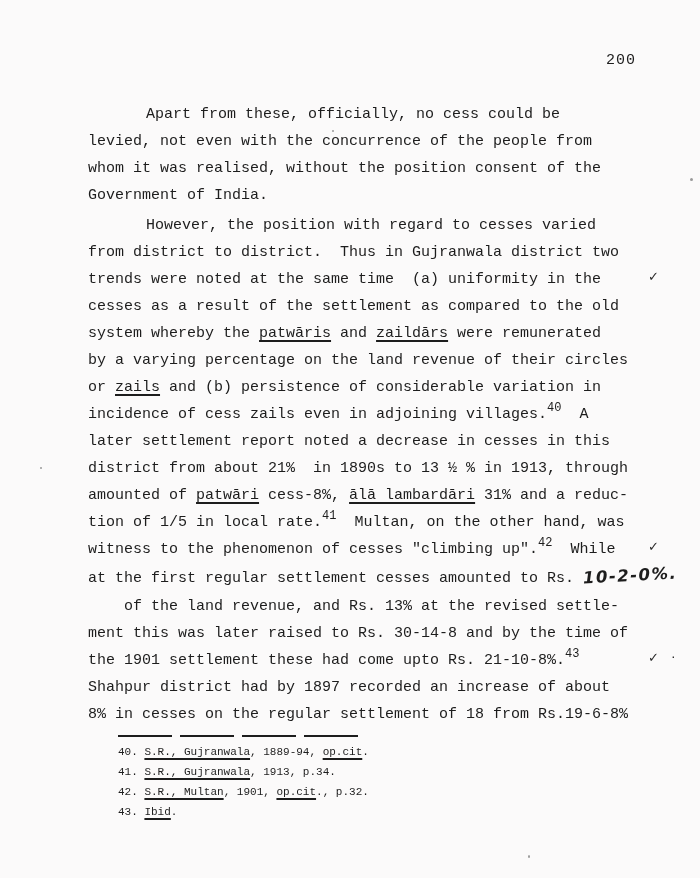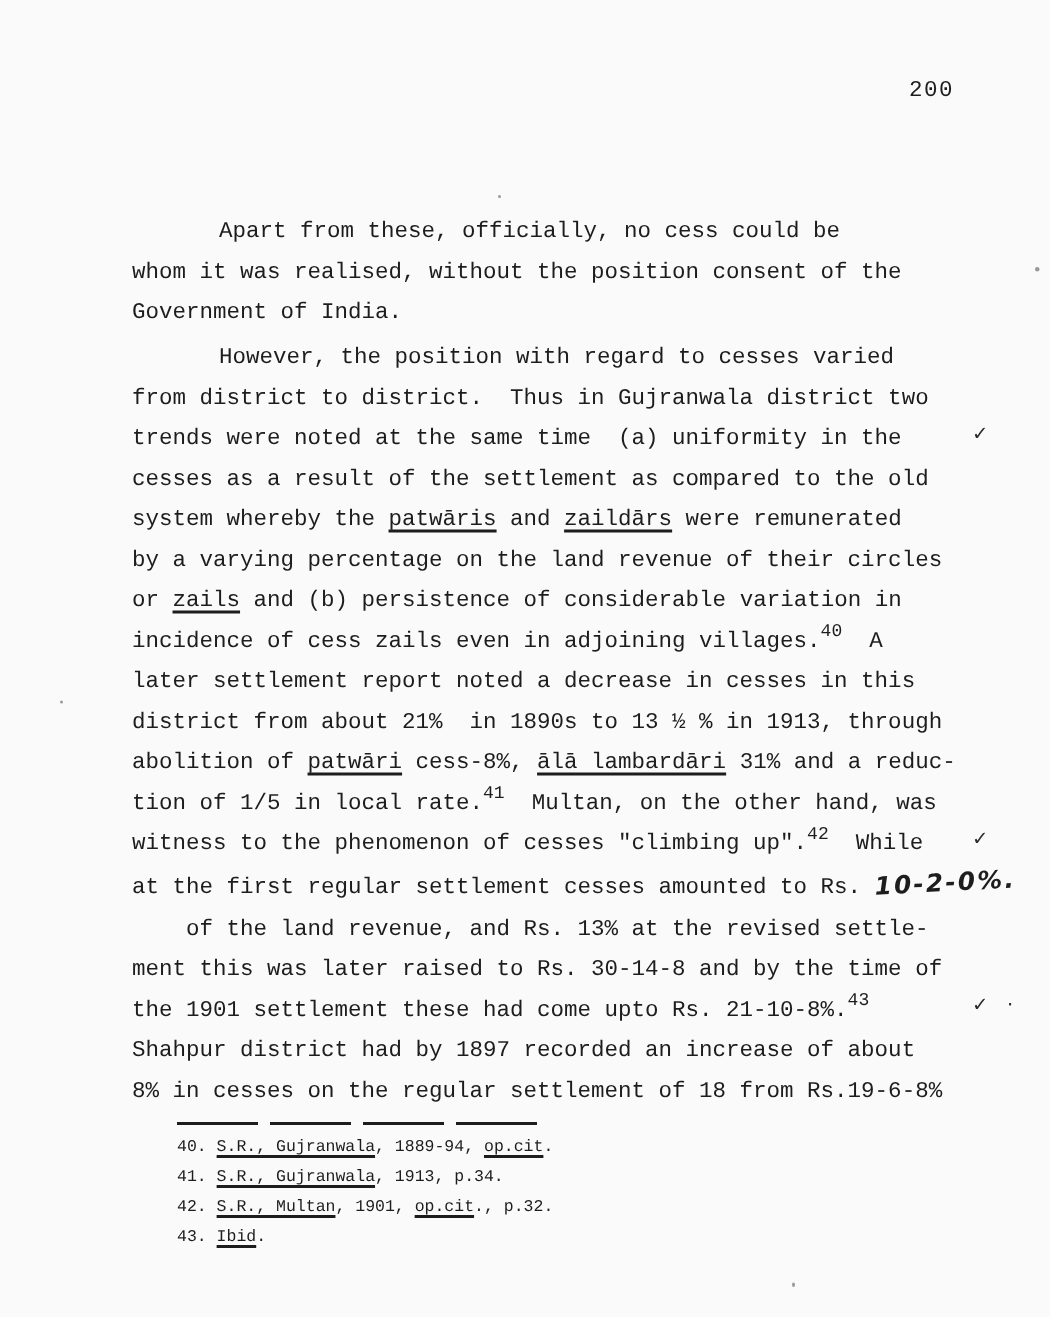--- a/index.html
+++ b/index.html
@@ -5,21 +5,21 @@
 <style>
   html,body{margin:0;padding:0;}
   body{
     width:700px;height:878px;overflow:hidden;
     background:#fbfafa;
     font-family:"Liberation Mono","DejaVu Sans Mono",monospace;
     color:#1d1d1d;
   }
   .page{position:relative;width:700px;height:878px;}
   .page-number{position:absolute;top:52px;left:606px;font-size:15px;letter-spacing:1px;}
-  .content{position:absolute;top:101px;left:88px;width:600px;margin-top:40px;}
+  .content{position:absolute;top:101px;left:88px;width:600px;}
   .para + .para{margin-top:3px;}
   .line{
     position:relative;height:27px;line-height:27px;font-size:15px;
     white-space:pre;
   }
   .para.indent-lg .line:first-child{padding-left:58px;}
   .para.indent-sm .line:first-child{padding-left:36px;}
   .seg.u{text-decoration:underline;text-underline-offset:3px;text-decoration-thickness:1.5px;}
   .seg.sup{font-size:12px;position:relative;top:-7px;}
   .seg.hand{
@@ -49,35 +49,36 @@
 </head>
 <body>
 
 <div class="page">
   <div class="page-number">200</div>
 
   <div class="content">
     <div>
         <div class="para indent-lg">
           <div class="line"><span class="seg plain">Apart from these, officially, no cess could be</span></div>
+          <div class="line"><span class="seg plain">levied, not even with the concurrence of the people from</span></div>
           <div class="line"><span class="seg plain">whom it was realised, without the position consent of the</span></div>
           <div class="line"><span class="seg plain">Government of India.</span></div>
         </div>
         <div class="para indent-lg">
           <div class="line"><span class="seg plain">However, the position with regard to cesses varied</span></div>
           <div class="line"><span class="seg plain">from district to district.  Thus in Gujranwala district two</span></div>
           <div class="line"><span class="seg plain">trends were noted at the same time  (a) uniformity in the</span><span class="seg mark">✓</span></div>
           <div class="line"><span class="seg plain">cesses as a result of the settlement as compared to the old</span></div>
           <div class="line"><span class="seg plain">system whereby the </span><span class="seg u">patwāris</span><span class="seg plain"> and </span><span class="seg u">zaildārs</span><span class="seg plain"> were remunerated</span></div>
           <div class="line"><span class="seg plain">by a varying percentage on the land revenue of their circles</span></div>
           <div class="line"><span class="seg plain">or </span><span class="seg u">zails</span><span class="seg plain"> and (b) persistence of considerable variation in</span></div>
           <div class="line"><span class="seg plain">incidence of cess zails even in adjoining villages.</span><span class="seg sup">40</span><span class="seg plain">  A</span></div>
           <div class="line"><span class="seg plain">later settlement report noted a decrease in cesses in this</span></div>
           <div class="line"><span class="seg plain">district from about 21%  in 1890s to 13 ½ % in 1913, through</span></div>
-          <div class="line"><span class="seg plain">abolition of </span><span class="seg u">patwāri</span><span class="seg plain"> cess-8%, </span><span class="seg u">ālā lambardāri</span><span class="seg plain"> 31% and a reduc-</span></div>
+          <div class="line"><span class="seg plain">amounted of </span><span class="seg u">patwāri</span><span class="seg plain"> cess-8%, </span><span class="seg u">ālā lambardāri</span><span class="seg plain"> 31% and a reduc-</span></div>
           <div class="line"><span class="seg plain">tion of 1/5 in local rate.</span><span class="seg sup">41</span><span class="seg plain">  Multan, on the other hand, was</span></div>
           <div class="line"><span class="seg plain">witness to the phenomenon of cesses "climbing up".</span><span class="seg sup">42</span><span class="seg plain">  While</span><span class="seg mark">✓</span></div>
           <div class="line"><span class="seg plain">at the first regular settlement cesses amounted to Rs. </span><span class="seg hand">10-2-0%.</span></div>
         </div>
         <div class="para indent-sm">
           <div class="line"><span class="seg plain">of the land revenue, and Rs. 13% at the revised settle-</span></div>
           <div class="line"><span class="seg plain">ment this was later raised to Rs. 30-14-8 and by the time of</span></div>
           <div class="line"><span class="seg plain">the 1901 settlement these had come upto Rs. 21-10-8%.</span><span class="seg sup">43</span><span class="seg mark">✓   ·</span></div>
           <div class="line"><span class="seg plain">Shahpur district had by 1897 recorded an increase of about</span></div>
           <div class="line"><span class="seg plain">8% in cesses on the regular settlement of 18 from Rs.19-6-8%</span></div>

